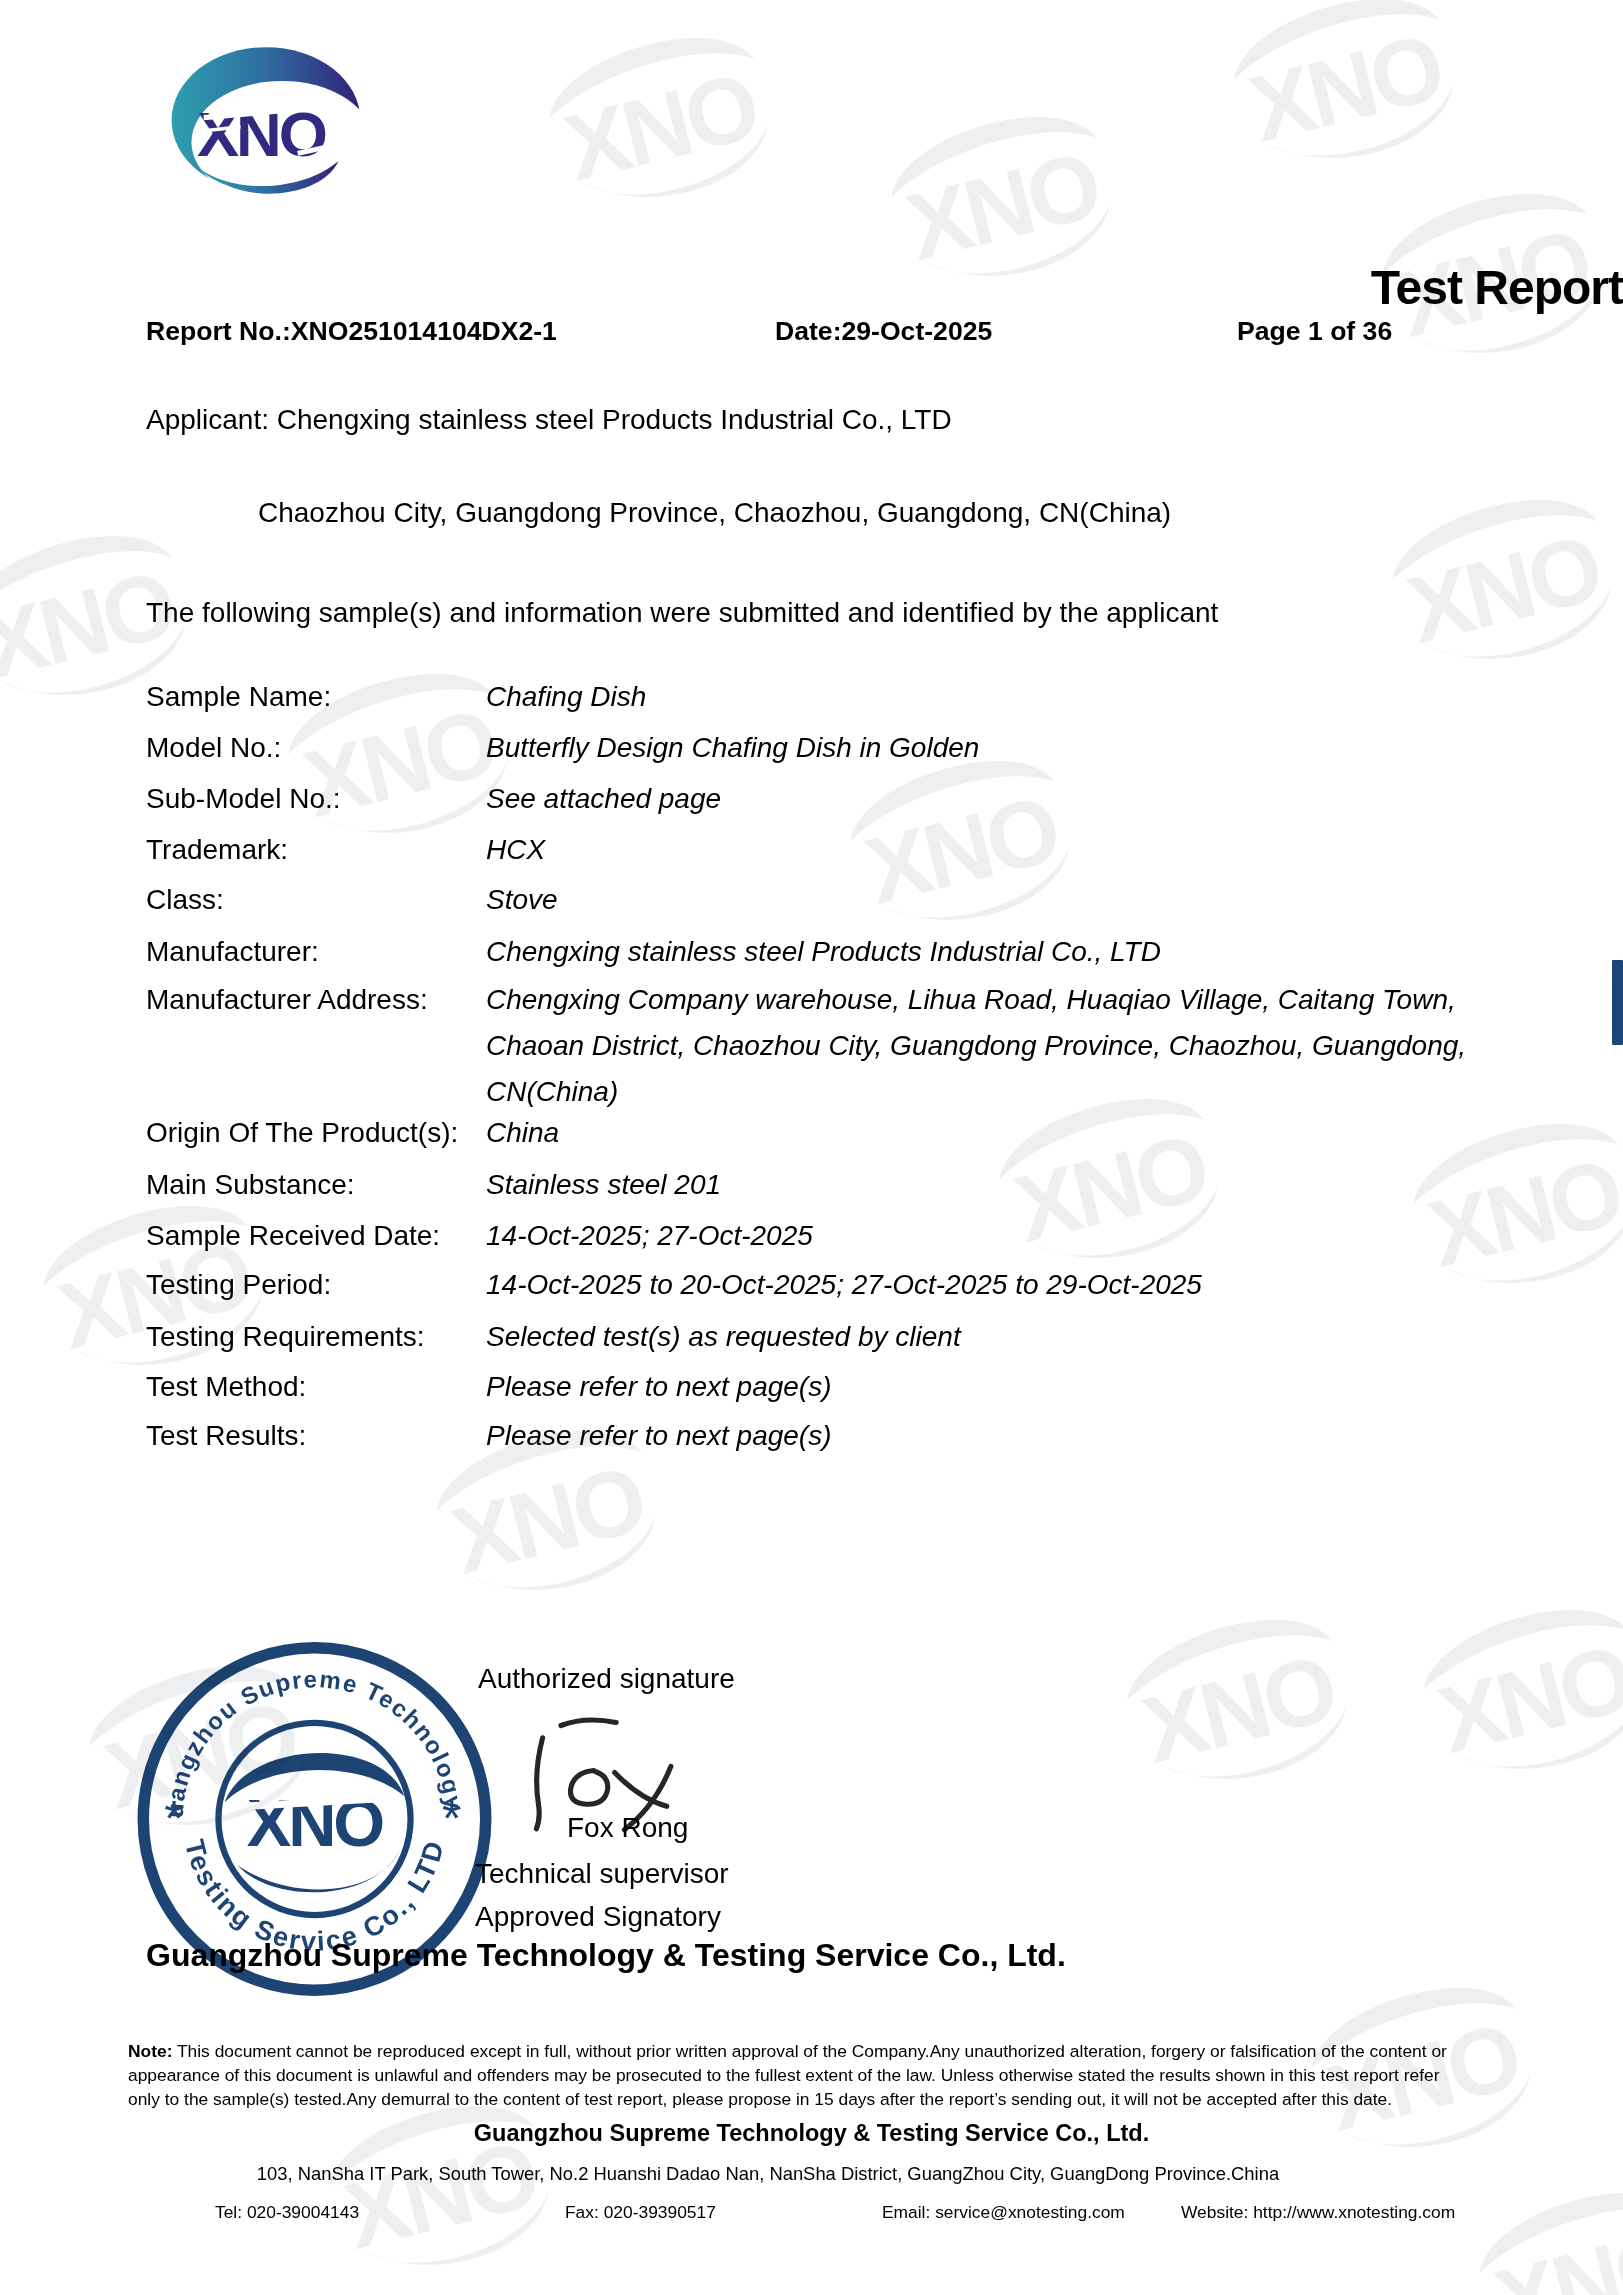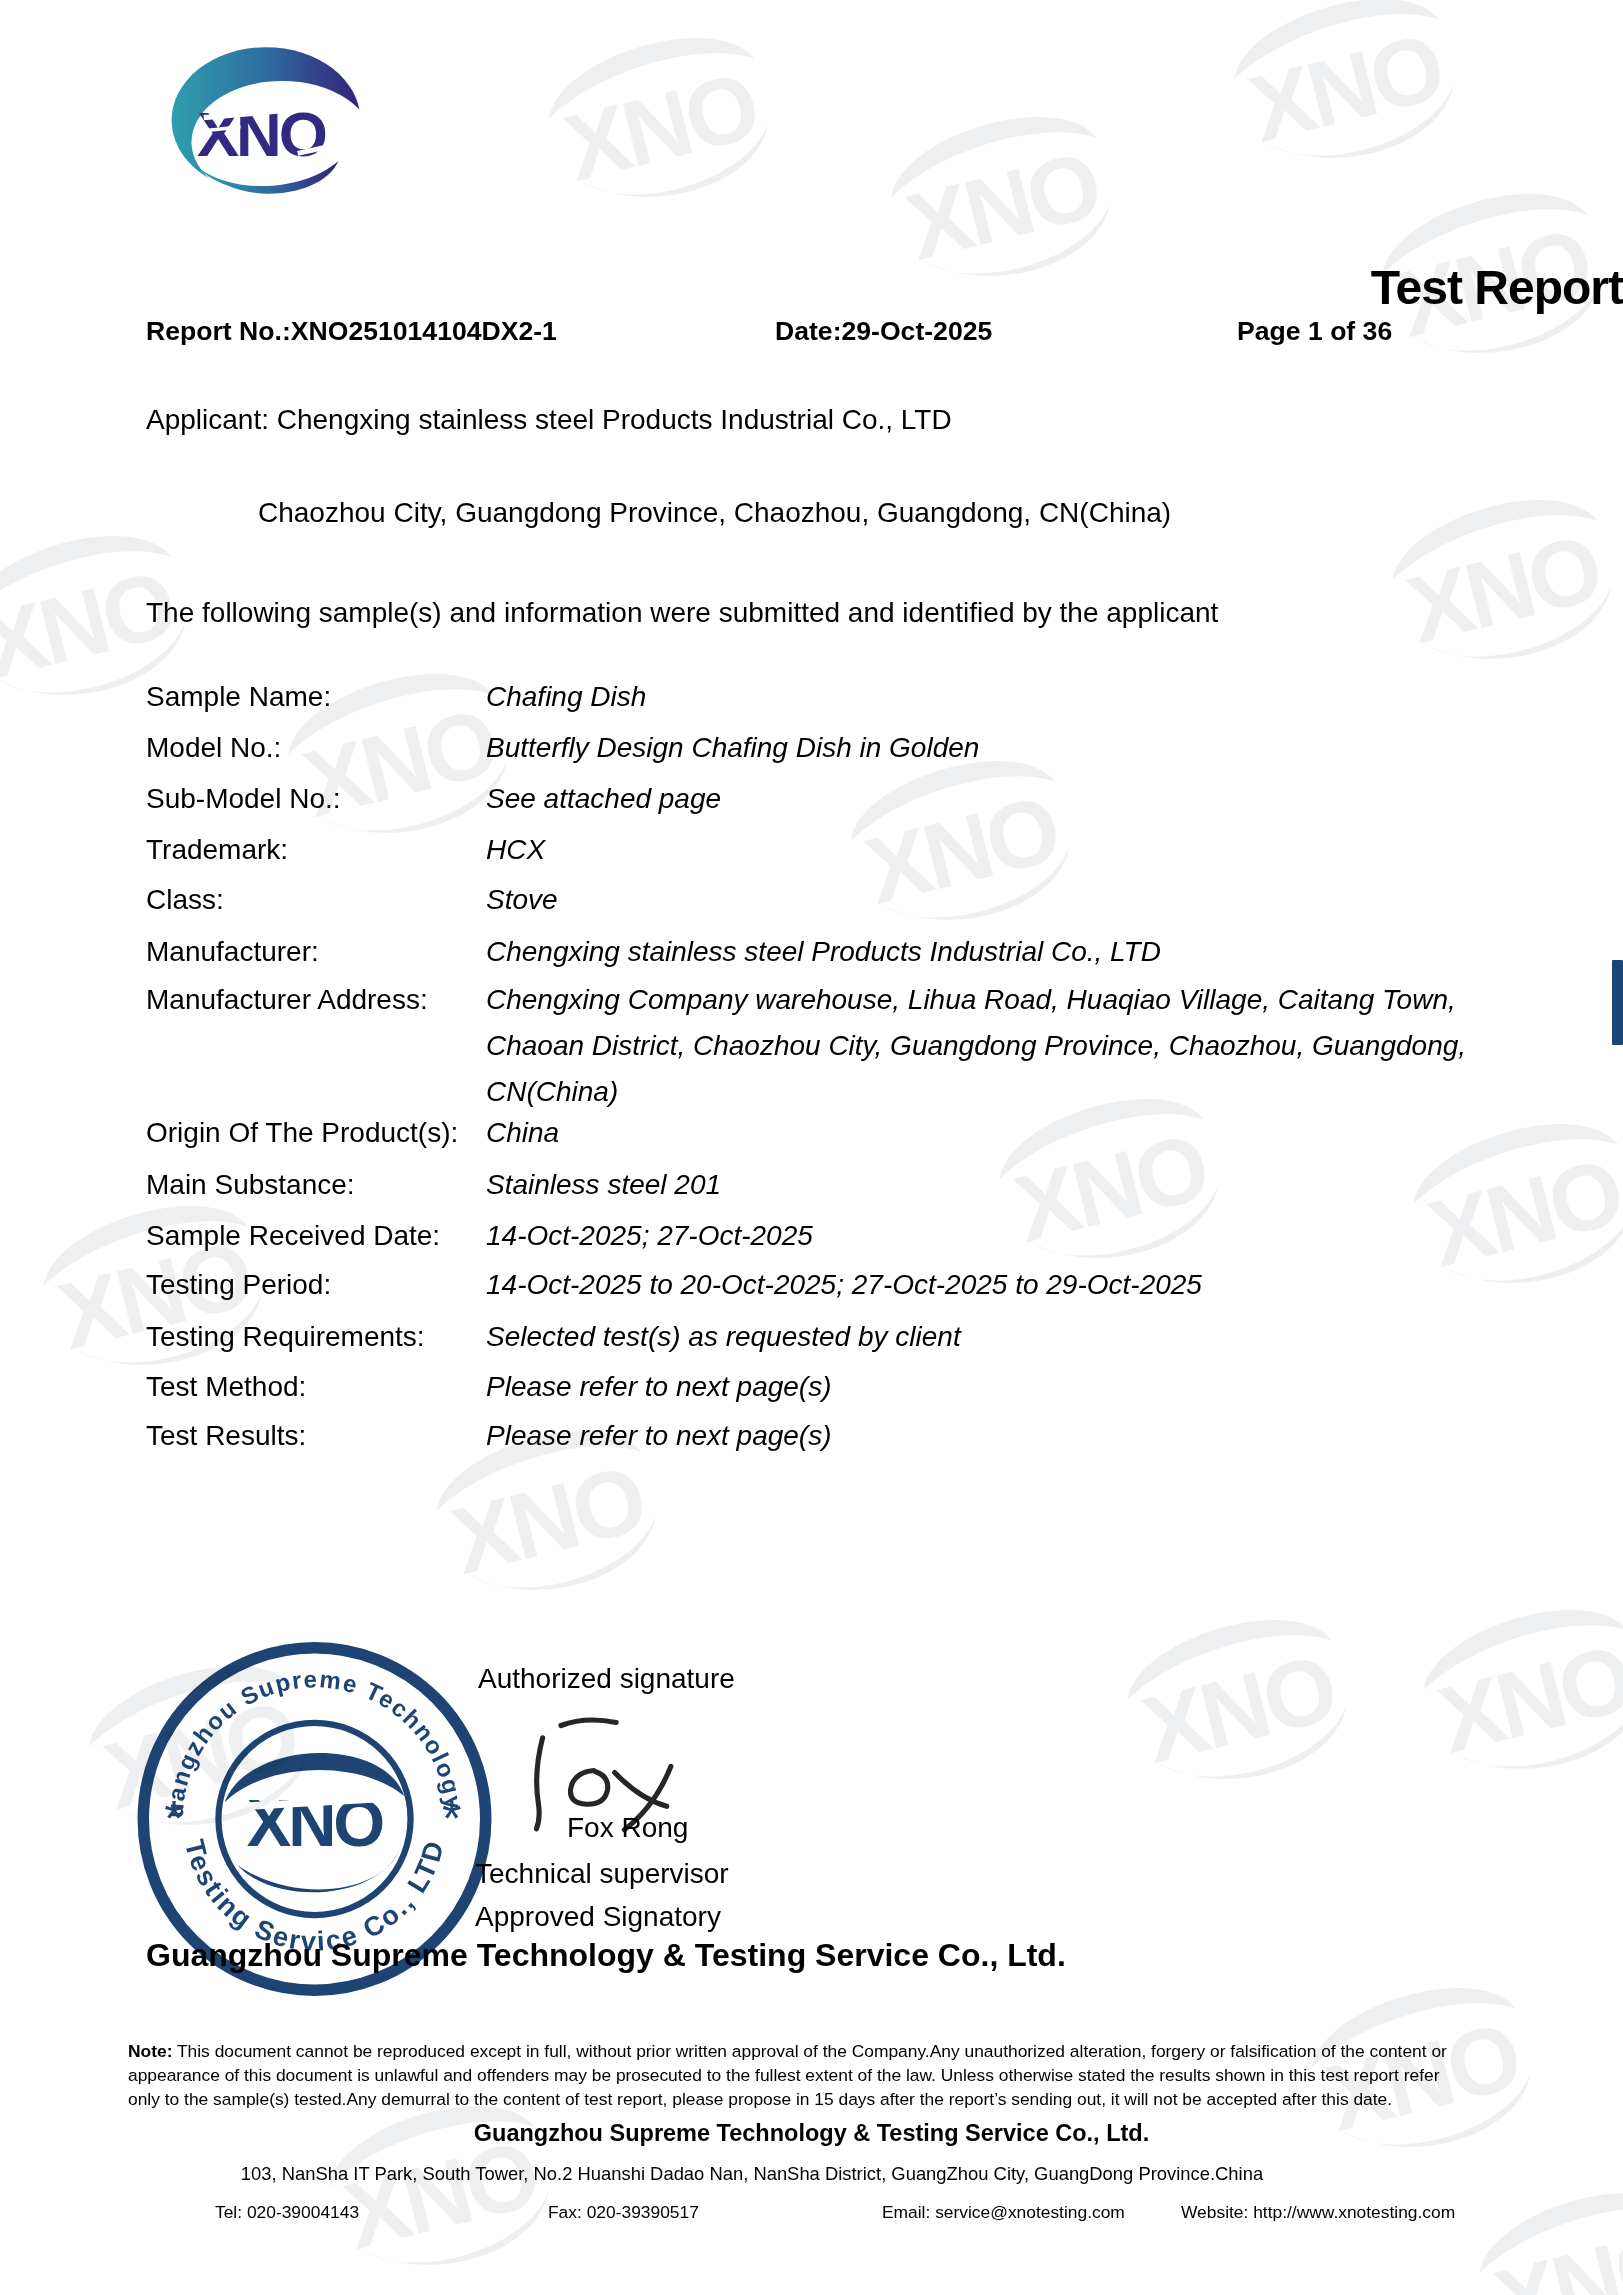--- a/index.html
+++ b/index.html
@@ -20,21 +20,21 @@
   
   .sig-bold{font-size:28px;font-weight:normal;z-index:2;white-space:nowrap;}
   .sig-plain{font-size:28px;z-index:2;white-space:nowrap;text-align:center;}
   .company-line{left:146px;top:1937px;font-size:32px;font-weight:bold;z-index:2;white-space:nowrap;}
   
   #stamp{left:137px;top:1639px;width:355px;height:360px;z-index:3;mix-blend-mode:multiply;}
   #sig-svg{left:521px;top:1702px;width:174px;height:138px;z-index:2;}
   
   .note{left:128px;top:2039px;width:1391px;font-size:17.4px;line-height:24px;z-index:2;}
   .f-company{top:2120px;left:0;width:1623px;text-align:center;font-size:23.5px;font-weight:bold;z-index:2;}
-  .f-address{top:2163px;left:0;width:1504px;text-align:center;font-size:18.4px;z-index:2;}
+  .f-address{top:2163px;left:16px;width:1504px;text-align:center;font-size:18.4px;z-index:2;}
   .f-contact{font-size:17.4px;z-index:2;white-space:nowrap;}
   .edge-bar{left:1612px;top:960px;width:11.2px;height:85px;background:#1c4677;z-index:4;border-radius:1px;}
   .hidden-defs{position:absolute;width:0;height:0;overflow:hidden;}
 </style>
 </head>
 <body>
 
 <svg class="hidden-defs" aria-hidden="true">
   <defs>
     <symbol id="wmk" viewBox="0 0 240 210">
@@ -225,19 +225,19 @@
     <path d="M96,214 C132,254 232,248 252,198 C236,242 150,252 96,214 Z" fill="#1d4473"></path>
   </svg>
 
   <div class="abs note"><b>Note:</b><span> This document cannot be reproduced except in full, without prior written approval of the Company.Any unauthorized alteration, forgery or falsification of the content or</span><br>
     <span>appearance of this document is unlawful and offenders may be prosecuted to the fullest extent of the law. Unless otherwise stated the results shown in this test report refer</span><br>
     <span>only to the sample(s) tested.Any demurral to the content of test report, please propose in 15 days after the report’s sending out, it will not be accepted after this date.</span>
   </div>
   <div class="abs f-company">Guangzhou Supreme Technology &amp; Testing Service Co., Ltd.</div>
   <div class="abs f-address">103, NanSha IT Park, South Tower, No.2 Huanshi Dadao Nan, NanSha District, GuangZhou City, GuangDong Province.China</div>
   <div class="abs f-contact" style="left:215px;top:2202px">Tel: 020-39004143</div>
-  <div class="abs f-contact" style="left:548px;top:2202px">Fax: 020-39390517</div>
+  <div class="abs f-contact" style="left:565px;top:2202px">Fax: 020-39390517</div>
   <div class="abs f-contact" style="left:882px;top:2202px">Email: service@xnotesting.com</div>
   <div class="abs f-contact" style="left:1181px;top:2202px">Website: http://www.xnotesting.com</div>
 
   <div class="abs edge-bar"></div>
 </div>
 
 
 </body></html>

